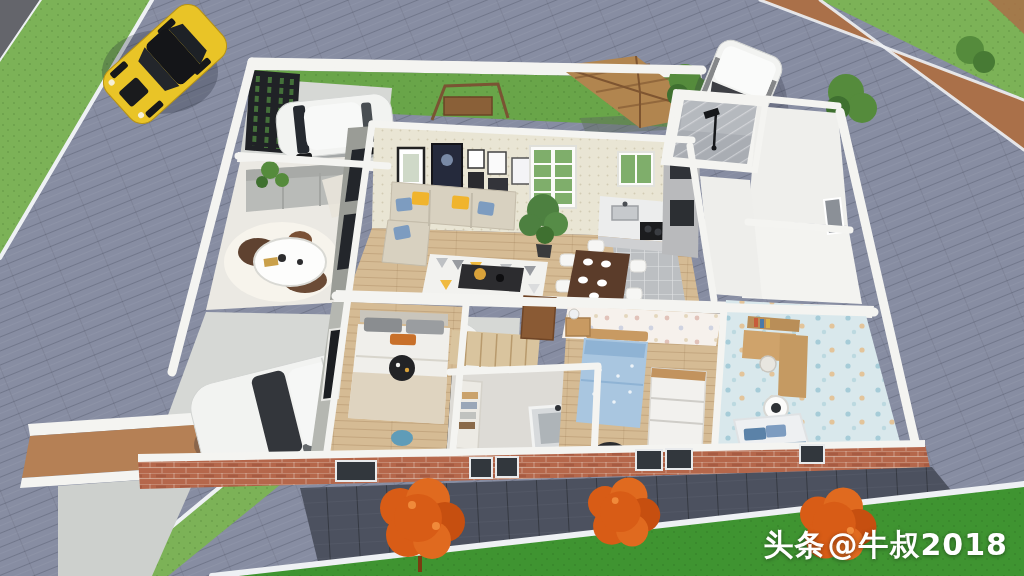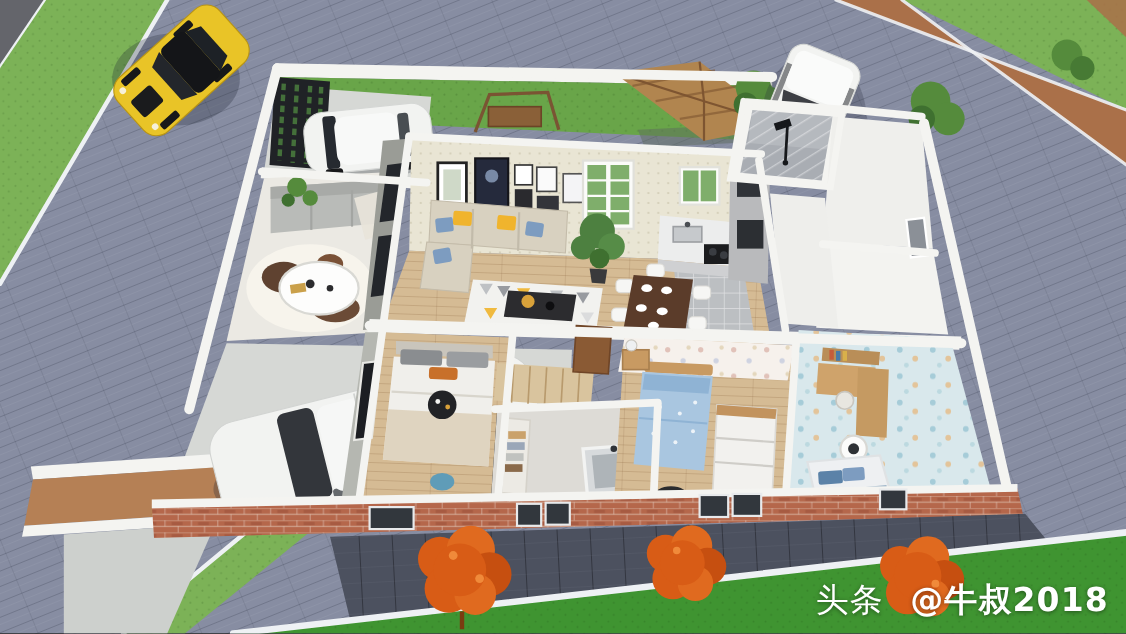--- a/index.html
+++ b/index.html
@@ -20,21 +20,21 @@
   .sofaB{fill:var(--sofa_beige)} .sofaG{fill:var(--sofa_gray)}
   .pBlue{fill:var(--pillow_blue)} .pYellow{fill:var(--pillow_yellow)}
   .bedW{fill:var(--bed_white)} .bedBlue{fill:var(--bed_blue)}
   .carY{fill:var(--car_yellow)} .carW{fill:var(--car_white)} .glass{fill:var(--car_glass)}
   .orange{fill:var(--tree_orange)} .green{fill:var(--tree_green)}
   .gaz{fill:var(--gazebo_wood)} .dwood{fill:var(--dining_wood)}
   .wrd{fill:var(--wardrobe_wood)} .door{fill:var(--door_brown)}
   .watermark{position:absolute;right:16px;bottom:10px;color:var(--watermark);
     font-size:30px;font-weight:700;letter-spacing:1px;white-space:nowrap;
     text-shadow:0 1px 4px rgba(0,0,0,.45);}
-  .watermark .brand{font-weight:400;margin-right:24px;}
+  .watermark .brand{font-weight:700;margin-right:2px;}
 </style>
 </head>
 <body>
 
 <div class="stage">
 <svg viewBox="0 0 1024 576" width="1024" height="576">
   <defs>
     <pattern id="roadPat" patternUnits="userSpaceOnUse" width="46" height="13" patternTransform="rotate(-22)">
       <rect class="road" width="46" height="13"></rect>
       <line x1="0" y1="0" x2="46" y2="0" stroke="rgba(30,34,52,.28)" stroke-width="1.4"></line>

